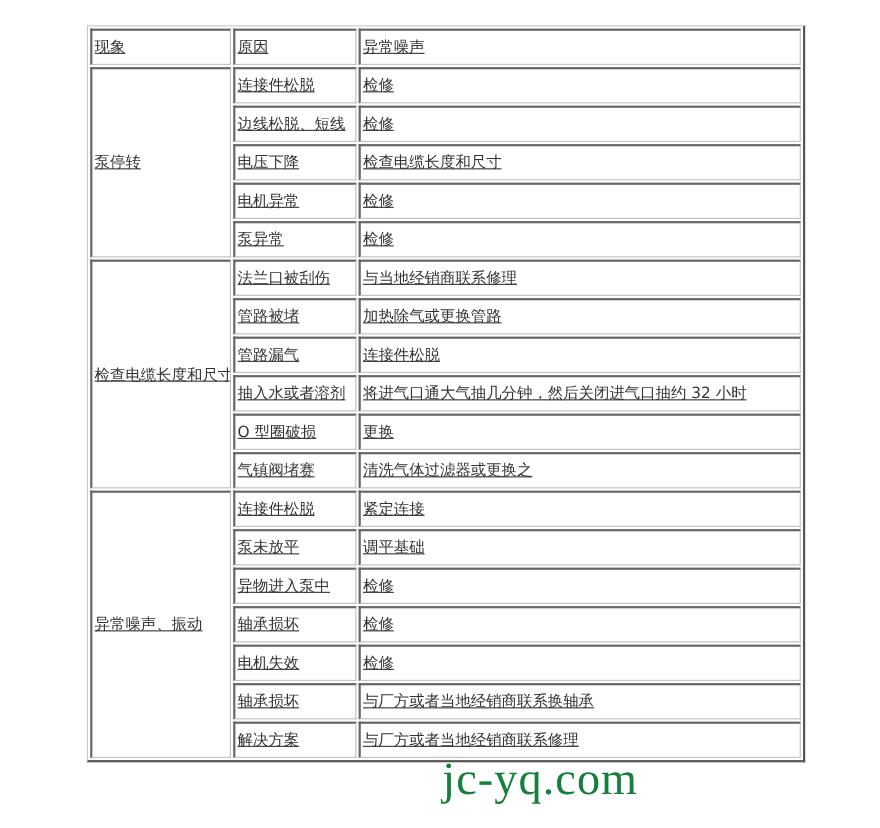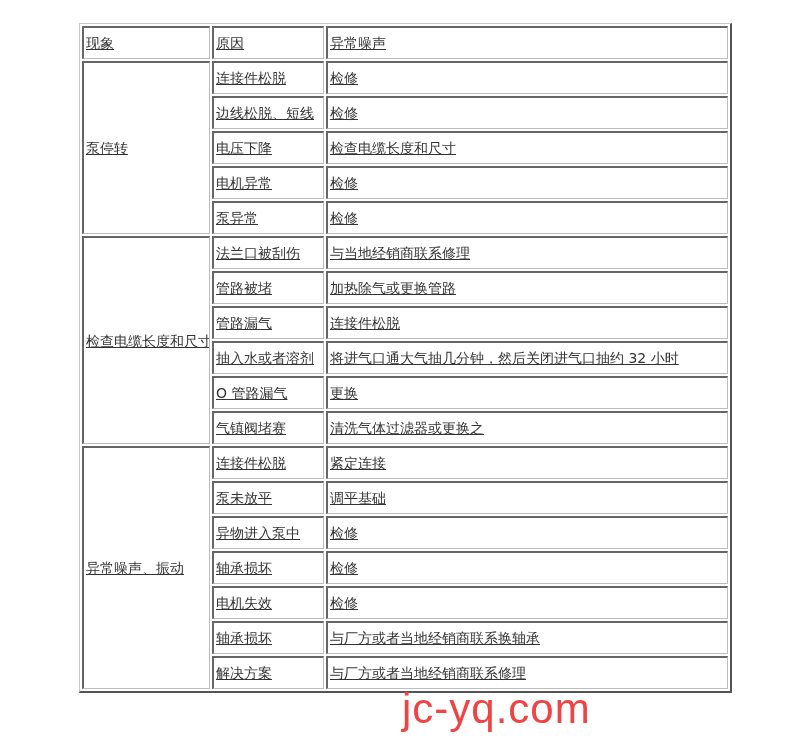--- a/index.html
+++ b/index.html
@@ -43,23 +43,23 @@
       line-height: 16px;
       text-decoration: underline;
     }
     col.c1 { width: 128px; }
     col.c2 { width: 112px; }
     col.c3 { width: auto; }
     .watermark {
       position: absolute;
       left: 402px;
       top: 683px;
-      font-family: Liberation Sans, sans-serif;
+      font-family: Liberation Serif, serif;
       font-size: 42px;
-      color: #ef4444;
+      color: #15803d;
       letter-spacing: 1px;
       line-height: 52px;
     }
   </style>
 </head>
 <body>
 
 <div class="table-wrap">
   <table class="trouble">
     <colgroup>
@@ -107,21 +107,21 @@
       </tr>
       <tr>
         <td>管路漏气</td>
         <td>连接件松脱</td>
       </tr>
       <tr>
         <td>抽入水或者溶剂</td>
         <td>将进气口通大气抽几分钟，然后关闭进气口抽约 32 小时</td>
       </tr>
       <tr>
-        <td>O 管路漏气</td>
+        <td>O 型圈破损</td>
         <td>更换</td>
       </tr>
       <tr>
         <td>气镇阀堵赛</td>
         <td>清洗气体过滤器或更换之</td>
       </tr>
 
       <tr>
         <td rowspan="7">异常噪声、振动</td>
         <td>连接件松脱</td>

